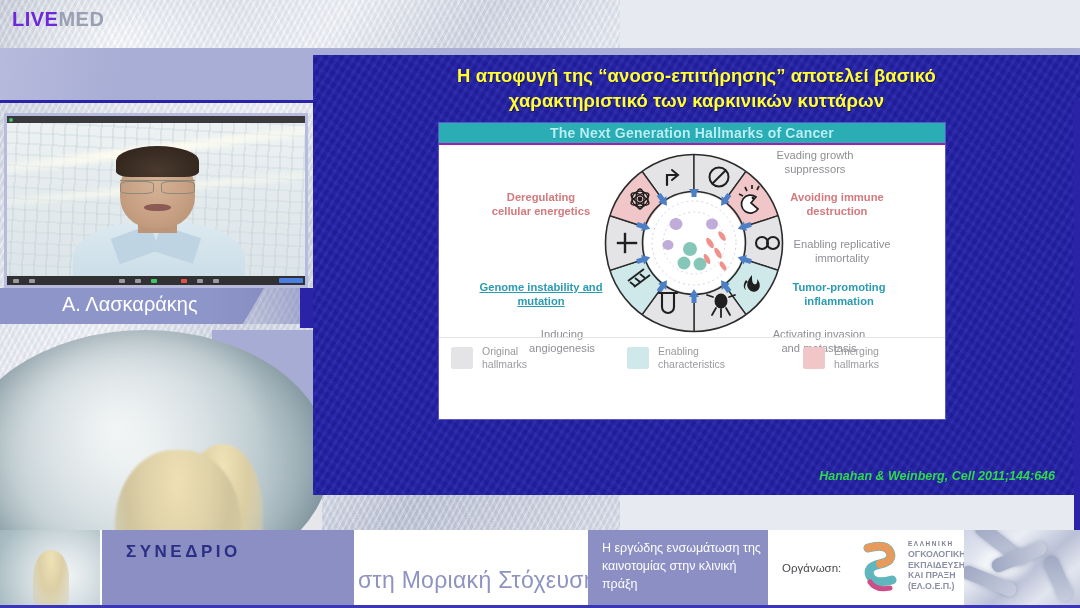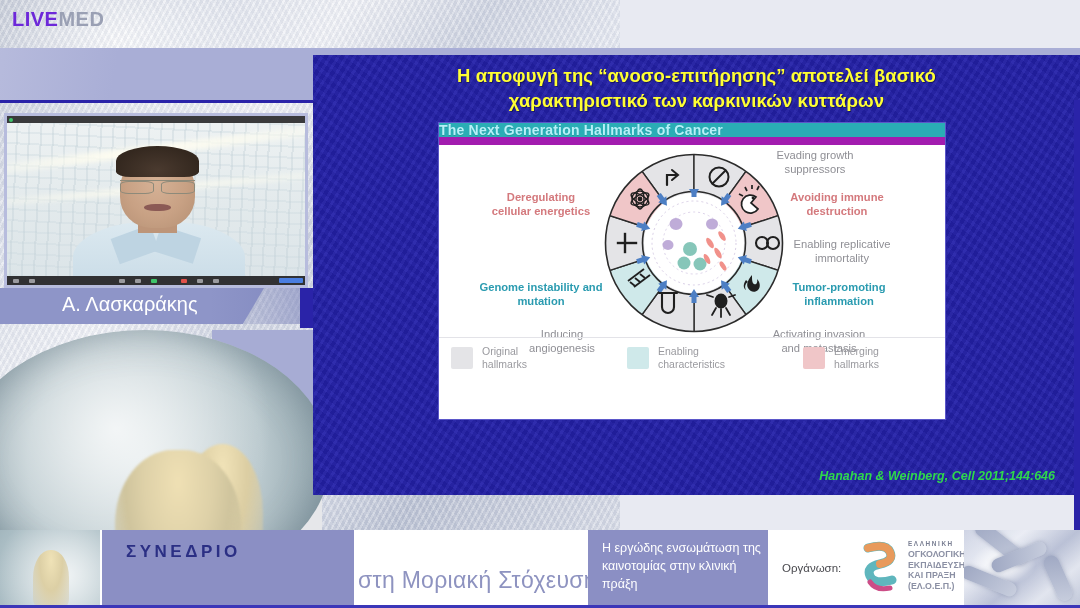--- a/index.html
+++ b/index.html
@@ -200,22 +200,22 @@
     position:absolute; right:25px; bottom:12px;
     color:#2fd94b; font-style:italic; font-weight:bold; font-size:12.5px;
   }
 
   
   .fig {
     position:absolute; left:125px; top:67px; width:508px; height:298px;
     background:#ffffff; border:1.5px solid #5b57c9;
   }
   .fig-header {
-    height:22px; background:#2aadb5; display:flex; align-items:center; justify-content:flex-start;
-    border-bottom:8px solid #a21caf;
+    height:22px; background:#2aadb5; display:flex; align-items:center; justify-content:center;
+    border-bottom:2px solid #a21caf;
   }
   .fig-header span {
     font-size:14px; font-weight:bold; color:#b6f0f7; letter-spacing:.2px;
     text-shadow: 0 1px 0 rgba(0,0,0,.12);
   }
   .fig-body { position:relative; height:232px; }
 
   .fig-legend {
     position:absolute; left:0; bottom:0; width:100%; height:40px;
     border-top:1px solid #e3e3e8;
@@ -237,21 +237,21 @@
   .hl.red  { color:#d4797d; font-weight:bold; }
   .hl.teal { color:#2a9bb0; font-weight:bold; }
 
   
   .hl-sps { left:44px;  top:4px;   width:152px; }
   .hl-egs { left:300px; top:4px;   width:152px; }
   .hl-dce { left:18px;  top:46px;  width:168px; text-align:center; }
   .hl-aid { left:318px; top:46px;  width:160px; }
   .hl-rcd { left:40px;  top:93px;  width:140px; }
   .hl-eri { left:318px; top:93px;  width:170px; }
-  .hl-gim { left:12px;  top:136px; width:180px; }
+  .hl-gim { left:12px;  top:136px; width:180px;text-decoration:underline; }
   .hl-tpi { left:320px; top:136px; width:160px; }
   .hl-ina { left:58px;  top:183px; width:130px; }
   .hl-aim { left:290px; top:183px; width:180px; }
 
   
   .bottom-band {
     position:absolute; left:0; top:530px; width:1080px; height:78px;
     background:#ffffff;
   }
   .bb-statue {

